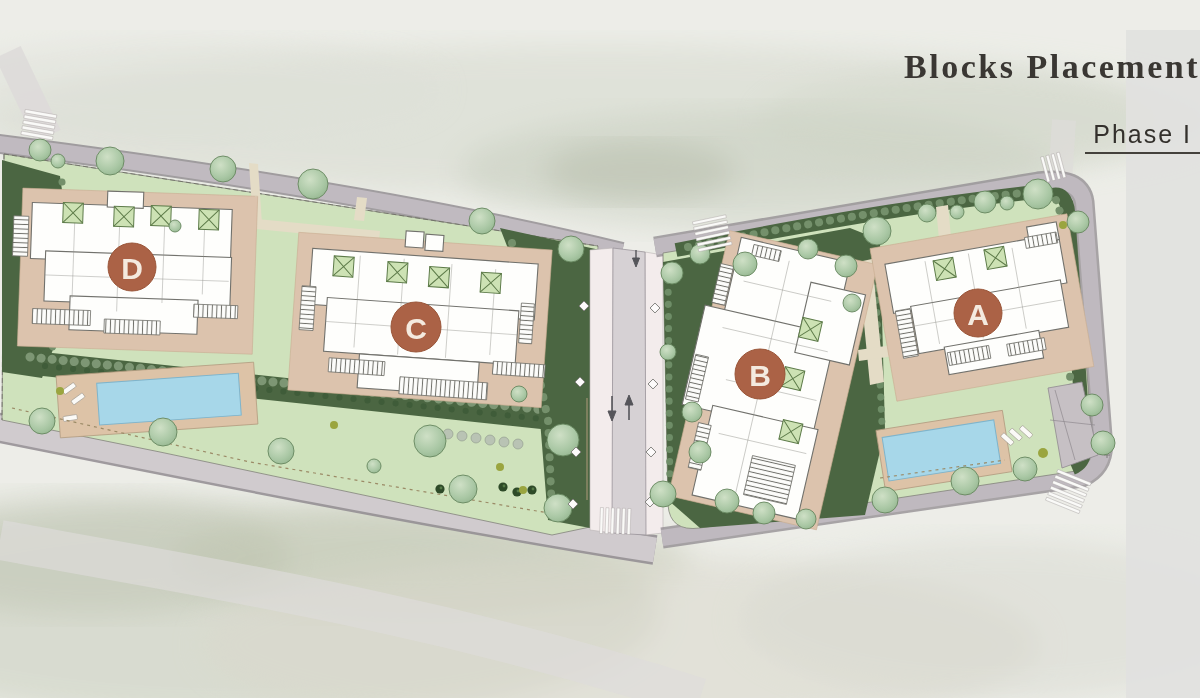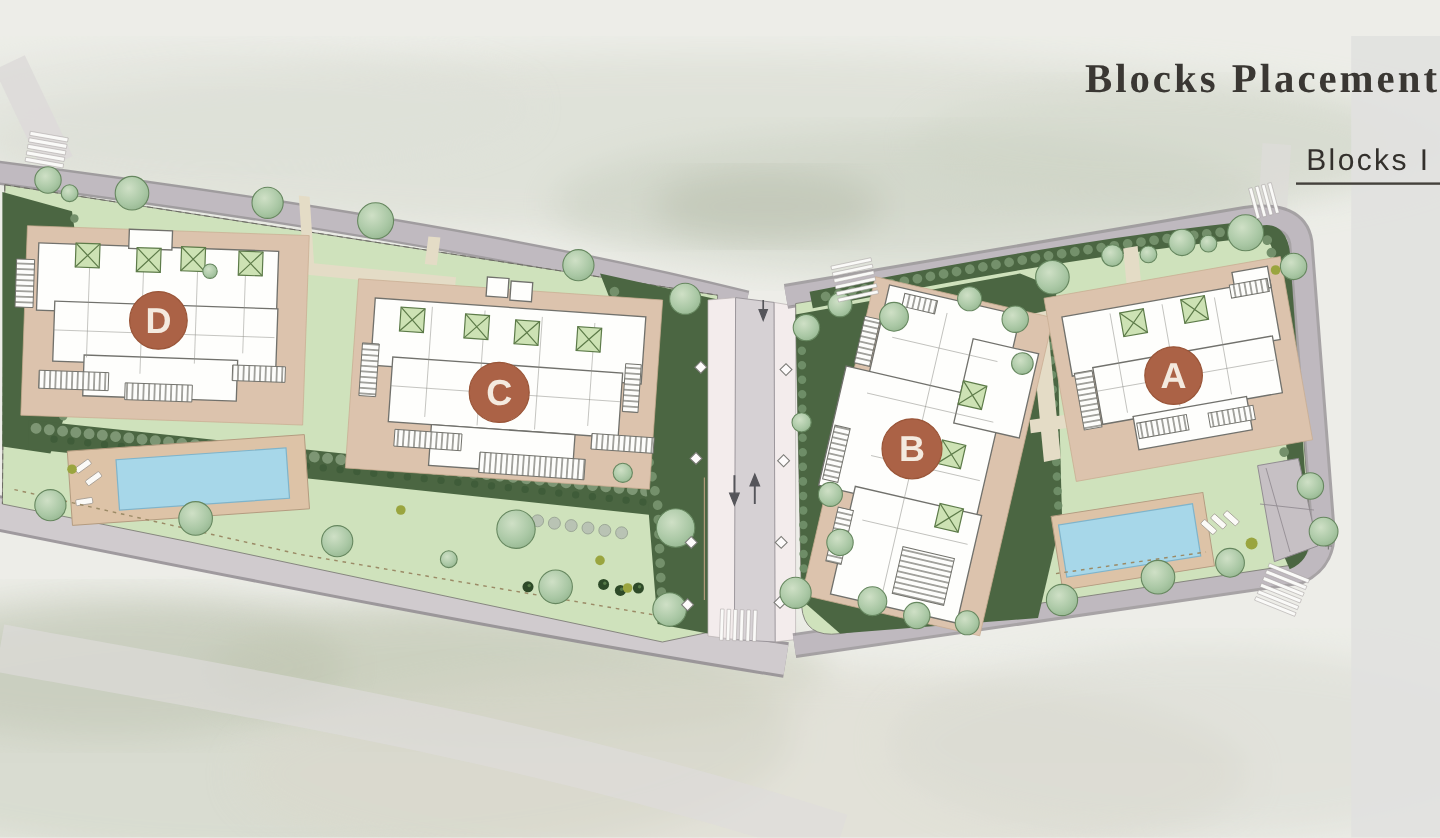--- a/index.html
+++ b/index.html
@@ -361,16 +361,16 @@
     <text class="badge-text" x="760" y="375">B</text>
   </g>
   <g>
     <circle class="badge" cx="978" cy="313" r="24"></circle>
     <text class="badge-text" x="978" y="314">A</text>
   </g>
 </svg>
 
   <div class="hdr">
     <div class="title">Blocks Placement</div><br>
-    <span class="subtitle">Blocks I</span>
+    <span class="subtitle">Phase I</span>
   </div>
 
 </div>
 
 </body></html>

